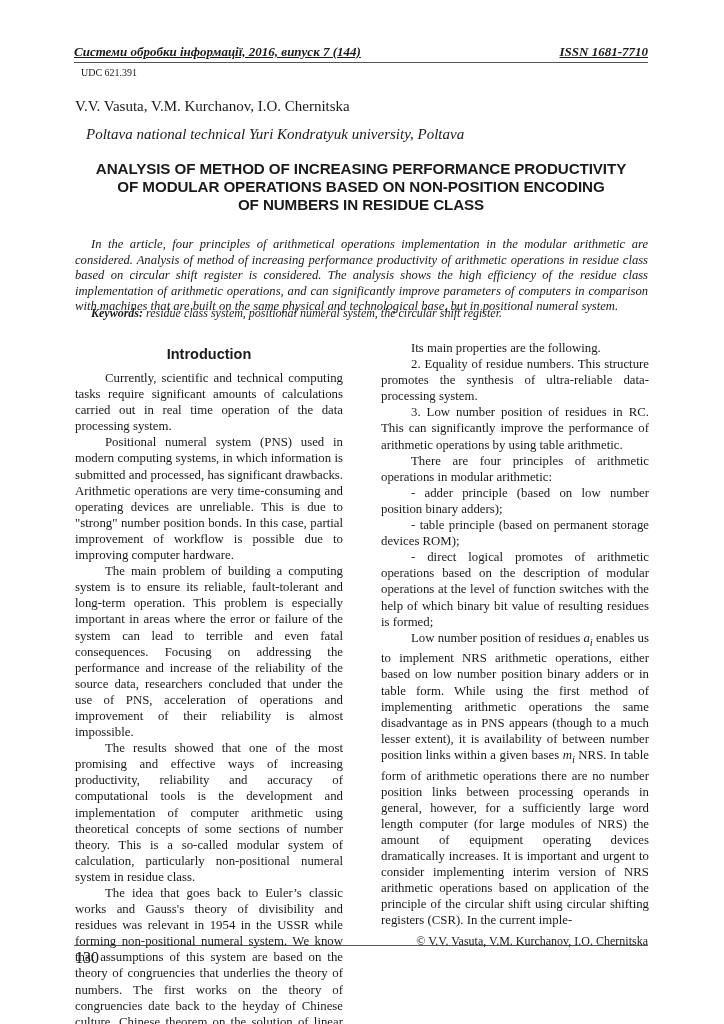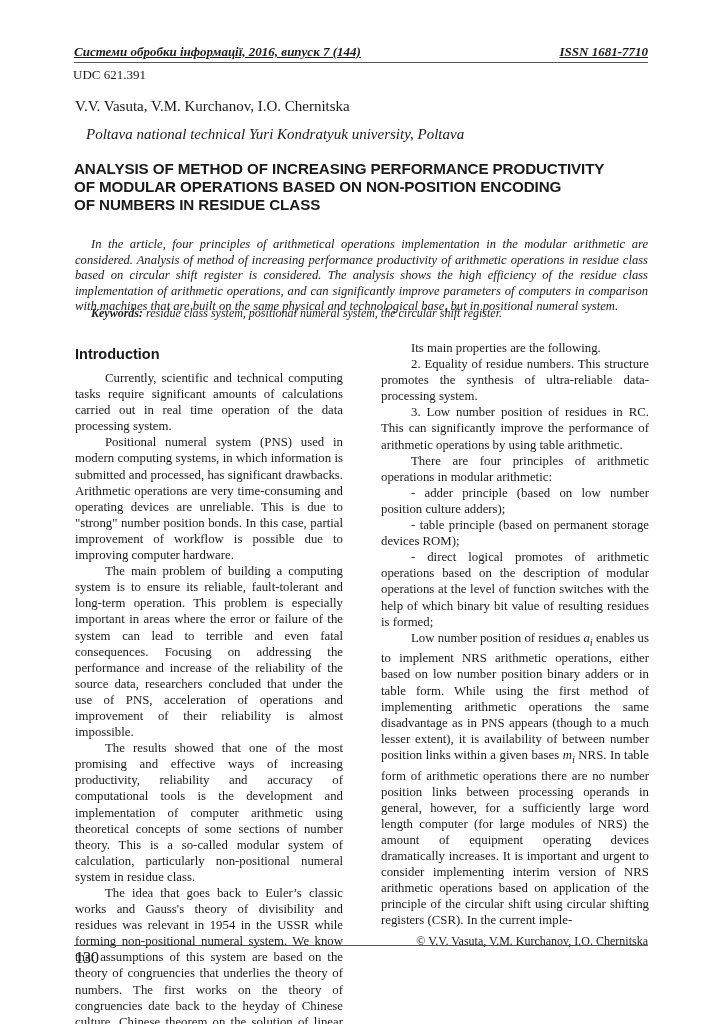--- a/index.html
+++ b/index.html
@@ -1,33 +1,33 @@
 <!DOCTYPE html>
 <html><head>
 <meta charset="utf-8">
 <style>
   html, body { margin: 0; padding: 0; background: #ffffff; }
   body { width: 724px; height: 1024px; position: relative; overflow: hidden; color: #1a1a1a; font-family: "Liberation Serif", serif; }
   .page { position: absolute; left: 0; top: 0; width: 724px; height: 1024px; }
   .running-head { position: absolute; left: 74px; top: 44px; width: 574px; height: 18px; border-bottom: 1px solid #555; font-family: "Liberation Serif", serif; font-style: italic; font-weight: bold; font-size: 13px; }
   .running-head .left { position: absolute; left: 0; top: 0; text-decoration: underline; }
   .running-head .right { position: absolute; right: 0; top: 0; text-decoration: underline; }
-  .udc { position: absolute; left: 73px; top: 67px; font-size: 13px; }
+  .udc { position: absolute; left: 81px; top: 67px; font-size: 10px; }
   .authors { position: absolute; left: 75px; top: 98px; font-size: 15px; }
   .affiliation { position: absolute; left: 86px; top: 126px; font-size: 15px; font-style: italic; }
-  .title { position: absolute; left: 74px; top: 160px; width: 574px; text-align: left; font-family: "Liberation Sans", sans-serif; font-weight: bold; font-size: 15.2px; line-height: 18px; letter-spacing: -0.1px; }
+  .title { position: absolute; left: 74px; top: 160px; width: 574px; text-align: center; font-family: "Liberation Sans", sans-serif; font-weight: bold; font-size: 15.2px; line-height: 18px; letter-spacing: -0.1px; }
   .title div { white-space: nowrap; }
   .abstract { position: absolute; left: 75px; top: 237px; width: 573px; font-style: italic; font-size: 12.6px; line-height: 15.6px; text-align: justify; text-indent: 16px; }
   .keywords { position: absolute; left: 91px; top: 306px; width: 557px; font-style: italic; font-size: 12px; }
   .keywords b { font-weight: bold; }
   .col { position: absolute; top: 340px; width: 268px; font-size: 12.8px; line-height: 16.1px; text-align: justify; hyphens: none; }
   .col.left { left: 75px; }
   .col.right { left: 381px; }
   .col p { margin: 0; text-indent: 30px; }
-  .section-heading { font-family: "Liberation Sans", sans-serif; font-weight: bold; font-size: 14.5px; text-align: left; margin: 5px 0 7px 0; line-height: 18px; }
+  .section-heading { font-family: "Liberation Sans", sans-serif; font-weight: bold; font-size: 14.5px; text-align: center; margin: 5px 0 7px 0; line-height: 18px; }
   .footer-rule { position: absolute; left: 74px; top: 945px; width: 574px; border-top: 1px solid #555; }
   .page-number { position: absolute; left: 75px; top: 949px; font-size: 16px; }
   .copyright { position: absolute; right: 76px; top: 934px; font-size: 12px; }
   i.var { font-style: italic; }
 </style>
 </head>
 <body>
 
 <div class="page">
 
@@ -59,21 +59,21 @@
     <p>The main problem of building a computing system is to ensure its reliable, fault-tolerant and long-term operation. This problem is especially important in areas where the error or failure of the system can lead to terrible and even fatal consequences. Focusing on addressing the performance and increase of the reliability of the source data, researchers concluded that under the use of PNS, acceleration of operations and improvement of their reliability is almost impossible.</p>
     <p>The results showed that one of the most promising and effective ways of increasing productivity, reliability and accuracy of computational tools is the development and implementation of computer arithmetic using theoretical concepts of some sections of number theory. This is a so-called modular system of calculation, particularly non-positional numeral system in residue class.</p>
     <p>The idea that goes back to Euler’s classic works and Gauss's theory of divisibility and residues was relevant in 1954 in the USSR while forming non-positional numeral system. We know that assumptions of this system are based on the theory of congruencies that underlies the theory of numbers. The first works on the theory of congruencies date back to the heyday of Chinese culture. Chinese theorem on the solution of linear congruencies is widespread in the classical theory of numbers and is crucial for building non-positional representations of numbers.</p>
   </div>
 
   <div class="col right">
     <p>Its main properties are the following.</p>
     <p>2. Equality of residue numbers. This structure promotes the synthesis of ultra-reliable data-processing system.</p>
     <p>3. Low number position of residues in RC. This can significantly improve the performance of arithmetic operations by using table arithmetic.</p>
     <p>There are four principles of arithmetic operations in modular arithmetic:</p>
-    <p>- adder principle (based on low number position culture adders);</p>
+    <p>- adder principle (based on low number position binary adders);</p>
     <p>- table principle (based on permanent storage devices ROM);</p>
     <p>- direct logical promotes of arithmetic operations based on the description of modular operations at the level of function switches with the help of which binary bit value of resulting residues is formed;</p>
     <p><span>Low number position of residues </span><i class="var">a</i><sub><i class="var">i</i></sub><span> enables us to implement NRS arithmetic operations, either based on low number position binary adders or in table form. While using the first method of implementing arithmetic operations the same disadvantage as in PNS appears (though to a much lesser extent), it is availability of between number position links within a given bases </span><i class="var">m</i><sub><i class="var">i</i></sub><span> NRS. In table form of arithmetic operations there are no number position links between processing operands in general, however, for a sufficiently large word length computer (for large modules of NRS) the amount of equipment operating devices dramatically increases. It is important and urgent to consider implementing interim version of NRS arithmetic operations based on application of the principle of the circular shift using circular shifting registers (CSR). In the current imple-</span></p>
   </div>
 
   <div class="footer-rule"></div>
   <div class="page-number">130</div>
   <div class="copyright">© V.V. Vasuta, V.M. Kurchanov, I.O. Chernitska</div>
 
 </div>

